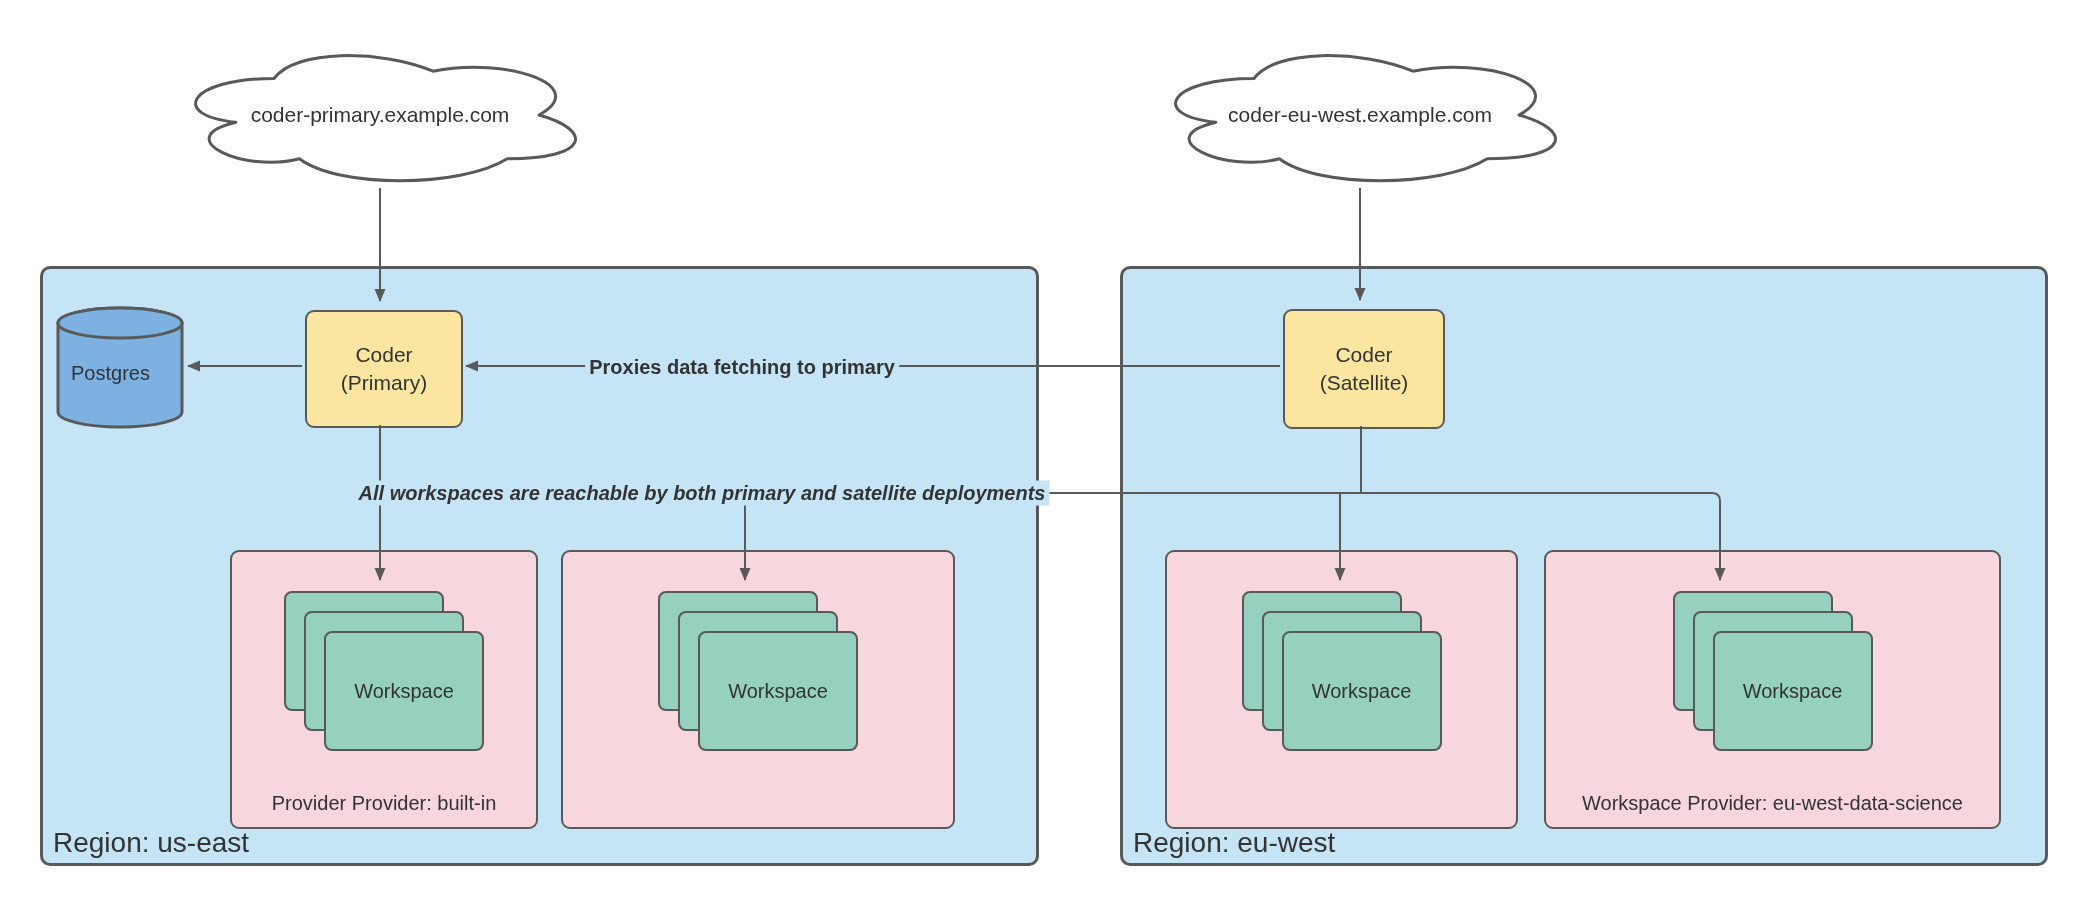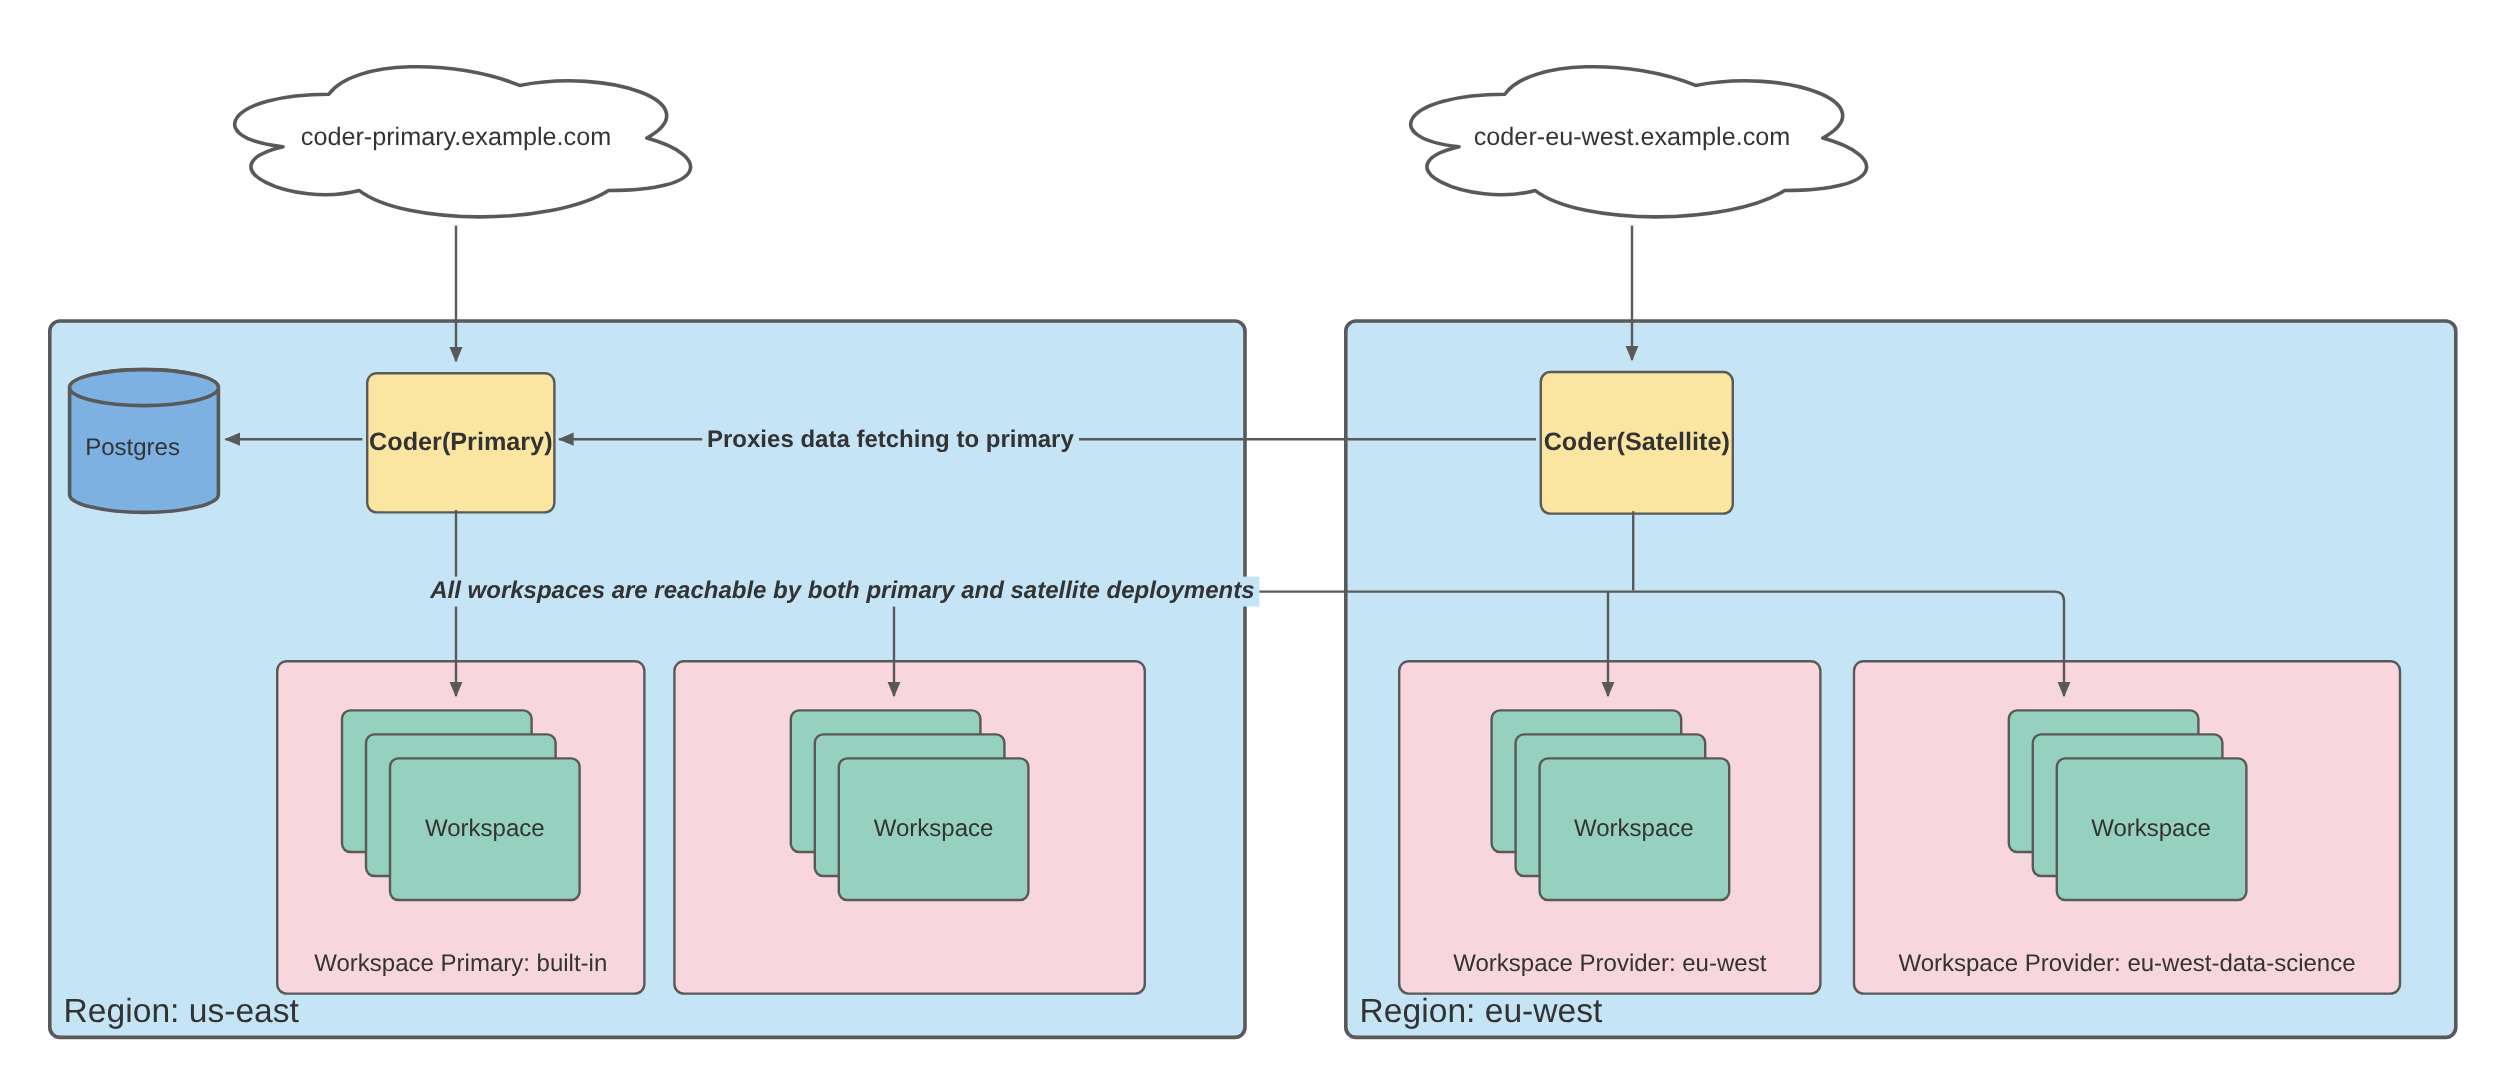--- a/index.html
+++ b/index.html
@@ -28,22 +28,22 @@
     position:absolute;left:10px;bottom:4px;
     font-size:28px;white-space:nowrap;
   }
   
   .coder-box{
     position:absolute;
     background:var(--coder-fill);
     border:2.5px solid var(--stroke);
     border-radius:9px;
     box-sizing:border-box;
-    display:flex;flex-direction:row;align-items:center;justify-content:center;
-    font-size:21px;line-height:1.35;text-align:center;font-weight:bold;
+    display:flex;flex-direction:column;align-items:center;justify-content:center;
+    font-size:21px;line-height:1.35;text-align:center;
   }
   
   .provider{
     position:absolute;height:279px;
     background:var(--provider-fill);
     border:2.5px solid var(--stroke);
     border-radius:9px;
     box-sizing:border-box;
   }
   .provider-label{
@@ -102,21 +102,21 @@
     </div>
 
     <div class="provider" style="left:187px;top:281px;width:308px;">
       <div class="stack">
         <div class="card back"></div>
         <div class="card mid"></div>
         <div class="card front">
           <span class="ws-label">Workspace</span>
         </div>
       </div>
-      <div class="provider-label">Workspace Primary: built-in</div>
+      <div class="provider-label">Provider Provider: built-in</div>
     </div>
 
     <div class="provider" style="left:518px;top:281px;width:394px;">
       <div class="stack">
         <div class="card back"></div>
         <div class="card mid"></div>
         <div class="card front">
           <span class="ws-label">Workspace</span>
         </div>
       </div>
@@ -132,21 +132,20 @@
     </div>
 
     <div class="provider" style="left:42px;top:281px;width:353px;">
       <div class="stack">
         <div class="card back"></div>
         <div class="card mid"></div>
         <div class="card front">
           <span class="ws-label">Workspace</span>
         </div>
       </div>
-      <div class="provider-label">Workspace Provider: eu-west</div>
     </div>
 
     <div class="provider" style="left:421px;top:281px;width:457px;">
       <div class="stack">
         <div class="card back"></div>
         <div class="card mid"></div>
         <div class="card front">
           <span class="ws-label">Workspace</span>
         </div>
       </div>

